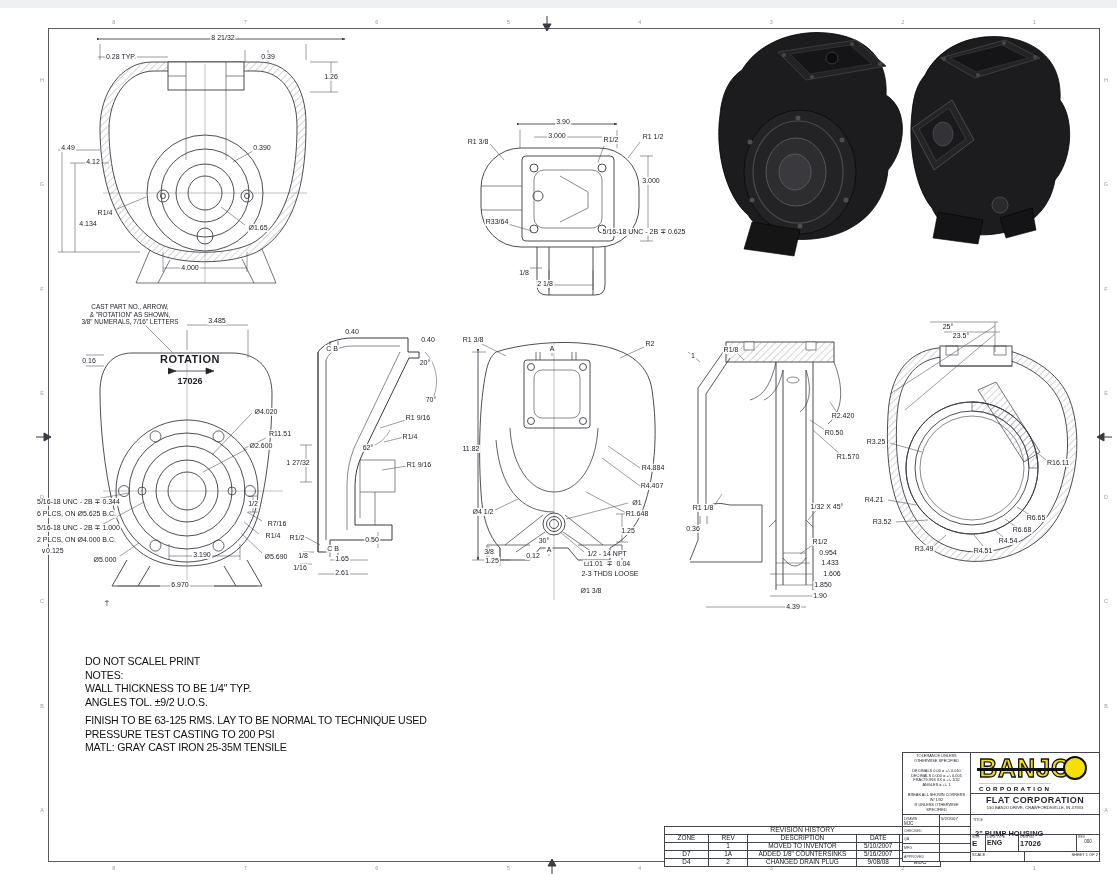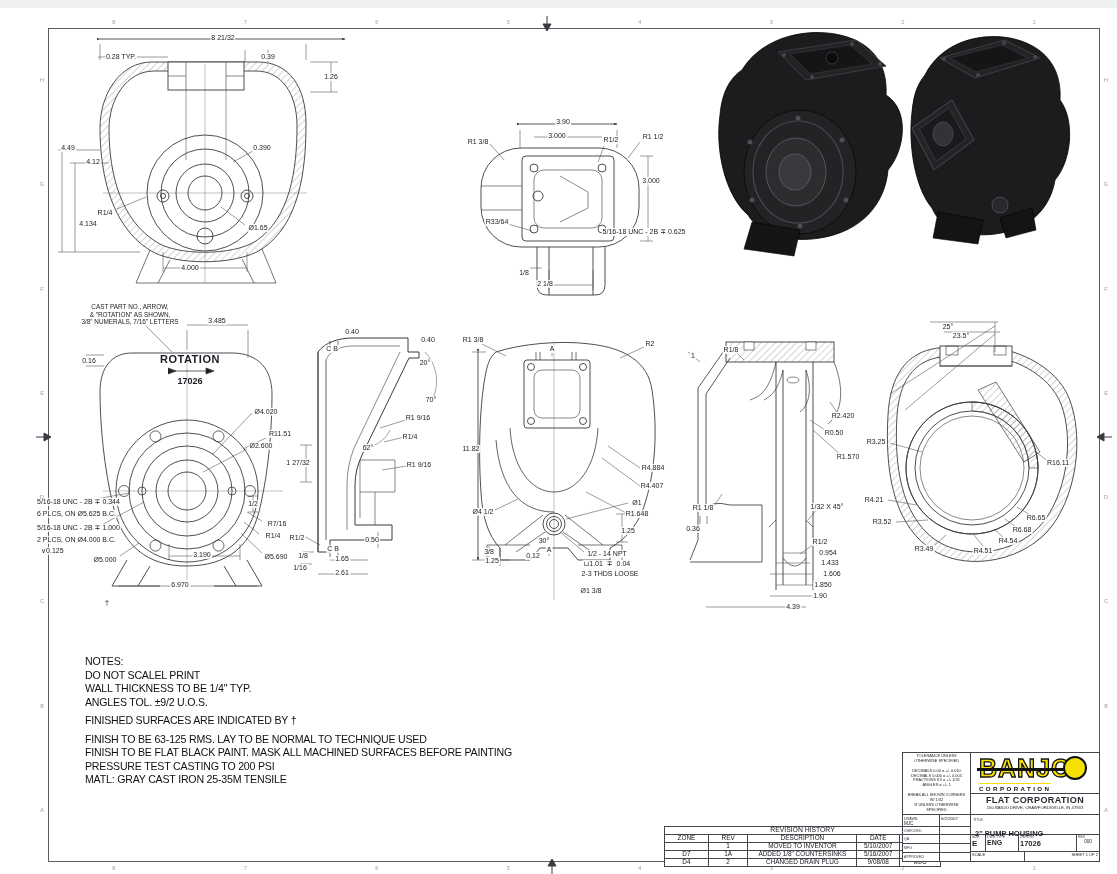--- a/index.html
+++ b/index.html
@@ -395,27 +395,25 @@
       <span class="zone" style="left: 639.75px; top: 868px;">4</span>
       <span class="zone" style="left: 771.25px; top: 22px;">3</span>
       <span class="zone" style="left: 771.25px; top: 868px;">3</span>
       <span class="zone" style="left: 902.75px; top: 22px;">2</span>
       <span class="zone" style="left: 902.75px; top: 868px;">2</span>
       <span class="zone" style="left: 1034.25px; top: 22px;">1</span>
       <span class="zone" style="left: 1034.25px; top: 868px;">1</span>
     </div>
 
   <div class="notes" id="notes">
+      <div class="note-line">DO NOT SCALEL PRINT</div>
       <div class="note-line">NOTES:</div>
-      <div class="note-line">DO NOT SCALEL PRINT</div>
       <div class="note-line">WALL THICKNESS TO BE 1/4" TYP.</div>
       <div class="note-line">ANGLES TOL. ±9/2 U.O.S.</div>
-      <div class="note-line" style="margin-top: 5px;">FINISHED SURFACES ARE INDICATED BY †</div>
       <div class="note-line" style="margin-top: 5px;">FINISH TO BE 63-125 RMS. LAY TO BE NORMAL TO TECHNIQUE USED</div>
-      <div class="note-line">FINISH TO BE FLAT BLACK PAINT. MASK ALL MACHINED SURFACES BEFORE PAINTING</div>
       <div class="note-line">PRESSURE TEST CASTING TO 200 PSI</div>
       <div class="note-line">MATL: GRAY CAST IRON 25-35M TENSILE</div>
     </div>
 
   <table class="revtable">
     <tbody id="rev-body">
       <tr>
           <td class="cap" colspan="5">REVISION HISTORY</td>
         </tr>
       <tr id="rev-head">

